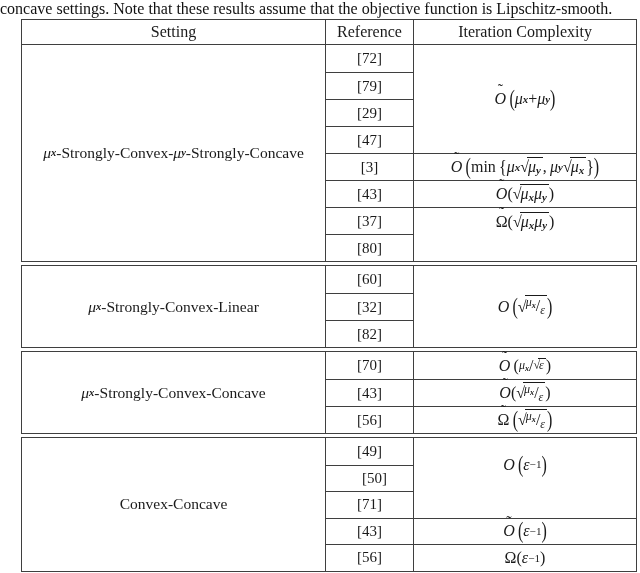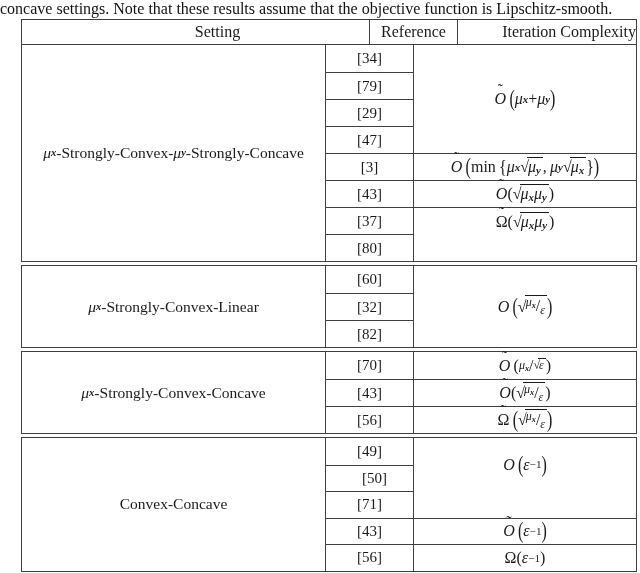--- a/index.html
+++ b/index.html
@@ -7,21 +7,21 @@
     position:relative; width:640px; height:573px; background:#ffffff;
     font-family:"Liberation Serif", serif; color:#1a1a1a; overflow:hidden;
   }
   .caption {
     position:absolute; top:0; left:0; width:640px; height:18px;
     font-size:16px; line-height:17px; white-space:nowrap; color:#111;
   }
   .tablewrap { position:absolute; top:19px; left:21px; width:616px; }
   .hrow {
     display:grid; grid-template-columns:303px 88px 223px;
-    height:26px; border:1px solid #3f3f3f; box-sizing:border-box; background:#fff;padding-left:44px;
+    height:26px; border:1px solid #3f3f3f; box-sizing:border-box; background:#fff;
   }
   .hc { display:flex; align-items:center; justify-content:center; font-size:16px; }
   .bl { border-left:1px solid #3f3f3f; }
   .group {
     display:grid; grid-template-columns:303px 88px 223px;
     border:1px solid #3f3f3f; box-sizing:content-box; background:#fff;
   }
   .cell { display:flex; align-items:center; justify-content:center; overflow:visible; }
   .setting { font-size:15.5px; }
   .ref { border-left:1px solid #3f3f3f; font-size:15px; }
@@ -50,21 +50,21 @@
   <div class="caption">concave settings. Note that these results assume that the objective function is Lipschitz-smooth.</div>
   <div class="tablewrap">
     <div class="hrow">
       <div class="hc">Setting</div>
       <div class="hc bl">Reference</div>
       <div class="hc bl">Iteration Complexity</div>
     </div>
     <div id="groups">
         <div class="group" style="grid-template-rows: repeat(8, 27px); margin-top: -1px;">
           <div class="cell setting" style="grid-area: 1 / 1 / -1;"><span class="it">μ</span><sub class="vb">x</sub>-Strongly-Convex-<span class="it">μ</span><sub class="vb">y</sub>-Strongly-Concave</div>
-          <div class="cell ref" style="grid-area: 1 / 2;">[34]</div>
+          <div class="cell ref" style="grid-area: 1 / 2;">[72]</div>
           <div class="cell ref bt" style="grid-area: 2 / 2;">[79]</div>
           <div class="cell ref bt" style="grid-area: 3 / 2;">[29]</div>
           <div class="cell ref bt" style="grid-area: 4 / 2;">[47]</div>
           <div class="cell cx" style="grid-area: 1 / 3 / 5;">
             <div class="fwrap"><span class="tw it"><span class="tl">˜</span>O</span> <span class="bp">(</span><span class="it">μ</span><sub class="vb">x</sub> + <span class="it">μ</span><sub class="vb">y</sub><span class="bp">)</span></div>
           </div>
           <div class="cell ref bt" style="grid-area: 5 / 2;">[3]</div>
           <div class="cell cx bt" style="grid-area: 5 / 3 / 6;">
             <div class="fwrap"><span class="tw it"><span class="tl">˜</span>O</span> <span class="bp">(</span>min <span class="bb">{</span><span class="it">μ</span><sub class="vb">x</sub><span class="rt">√</span><span class="bar"><span class="it">μ</span><sub class="vb">y</sub></span>, <span class="it">μ</span><sub class="vb">y</sub><span class="rt">√</span><span class="bar"><span class="it">μ</span><sub class="vb">x</sub></span><span class="bb">}</span><span class="bp">)</span></div>
           </div>

